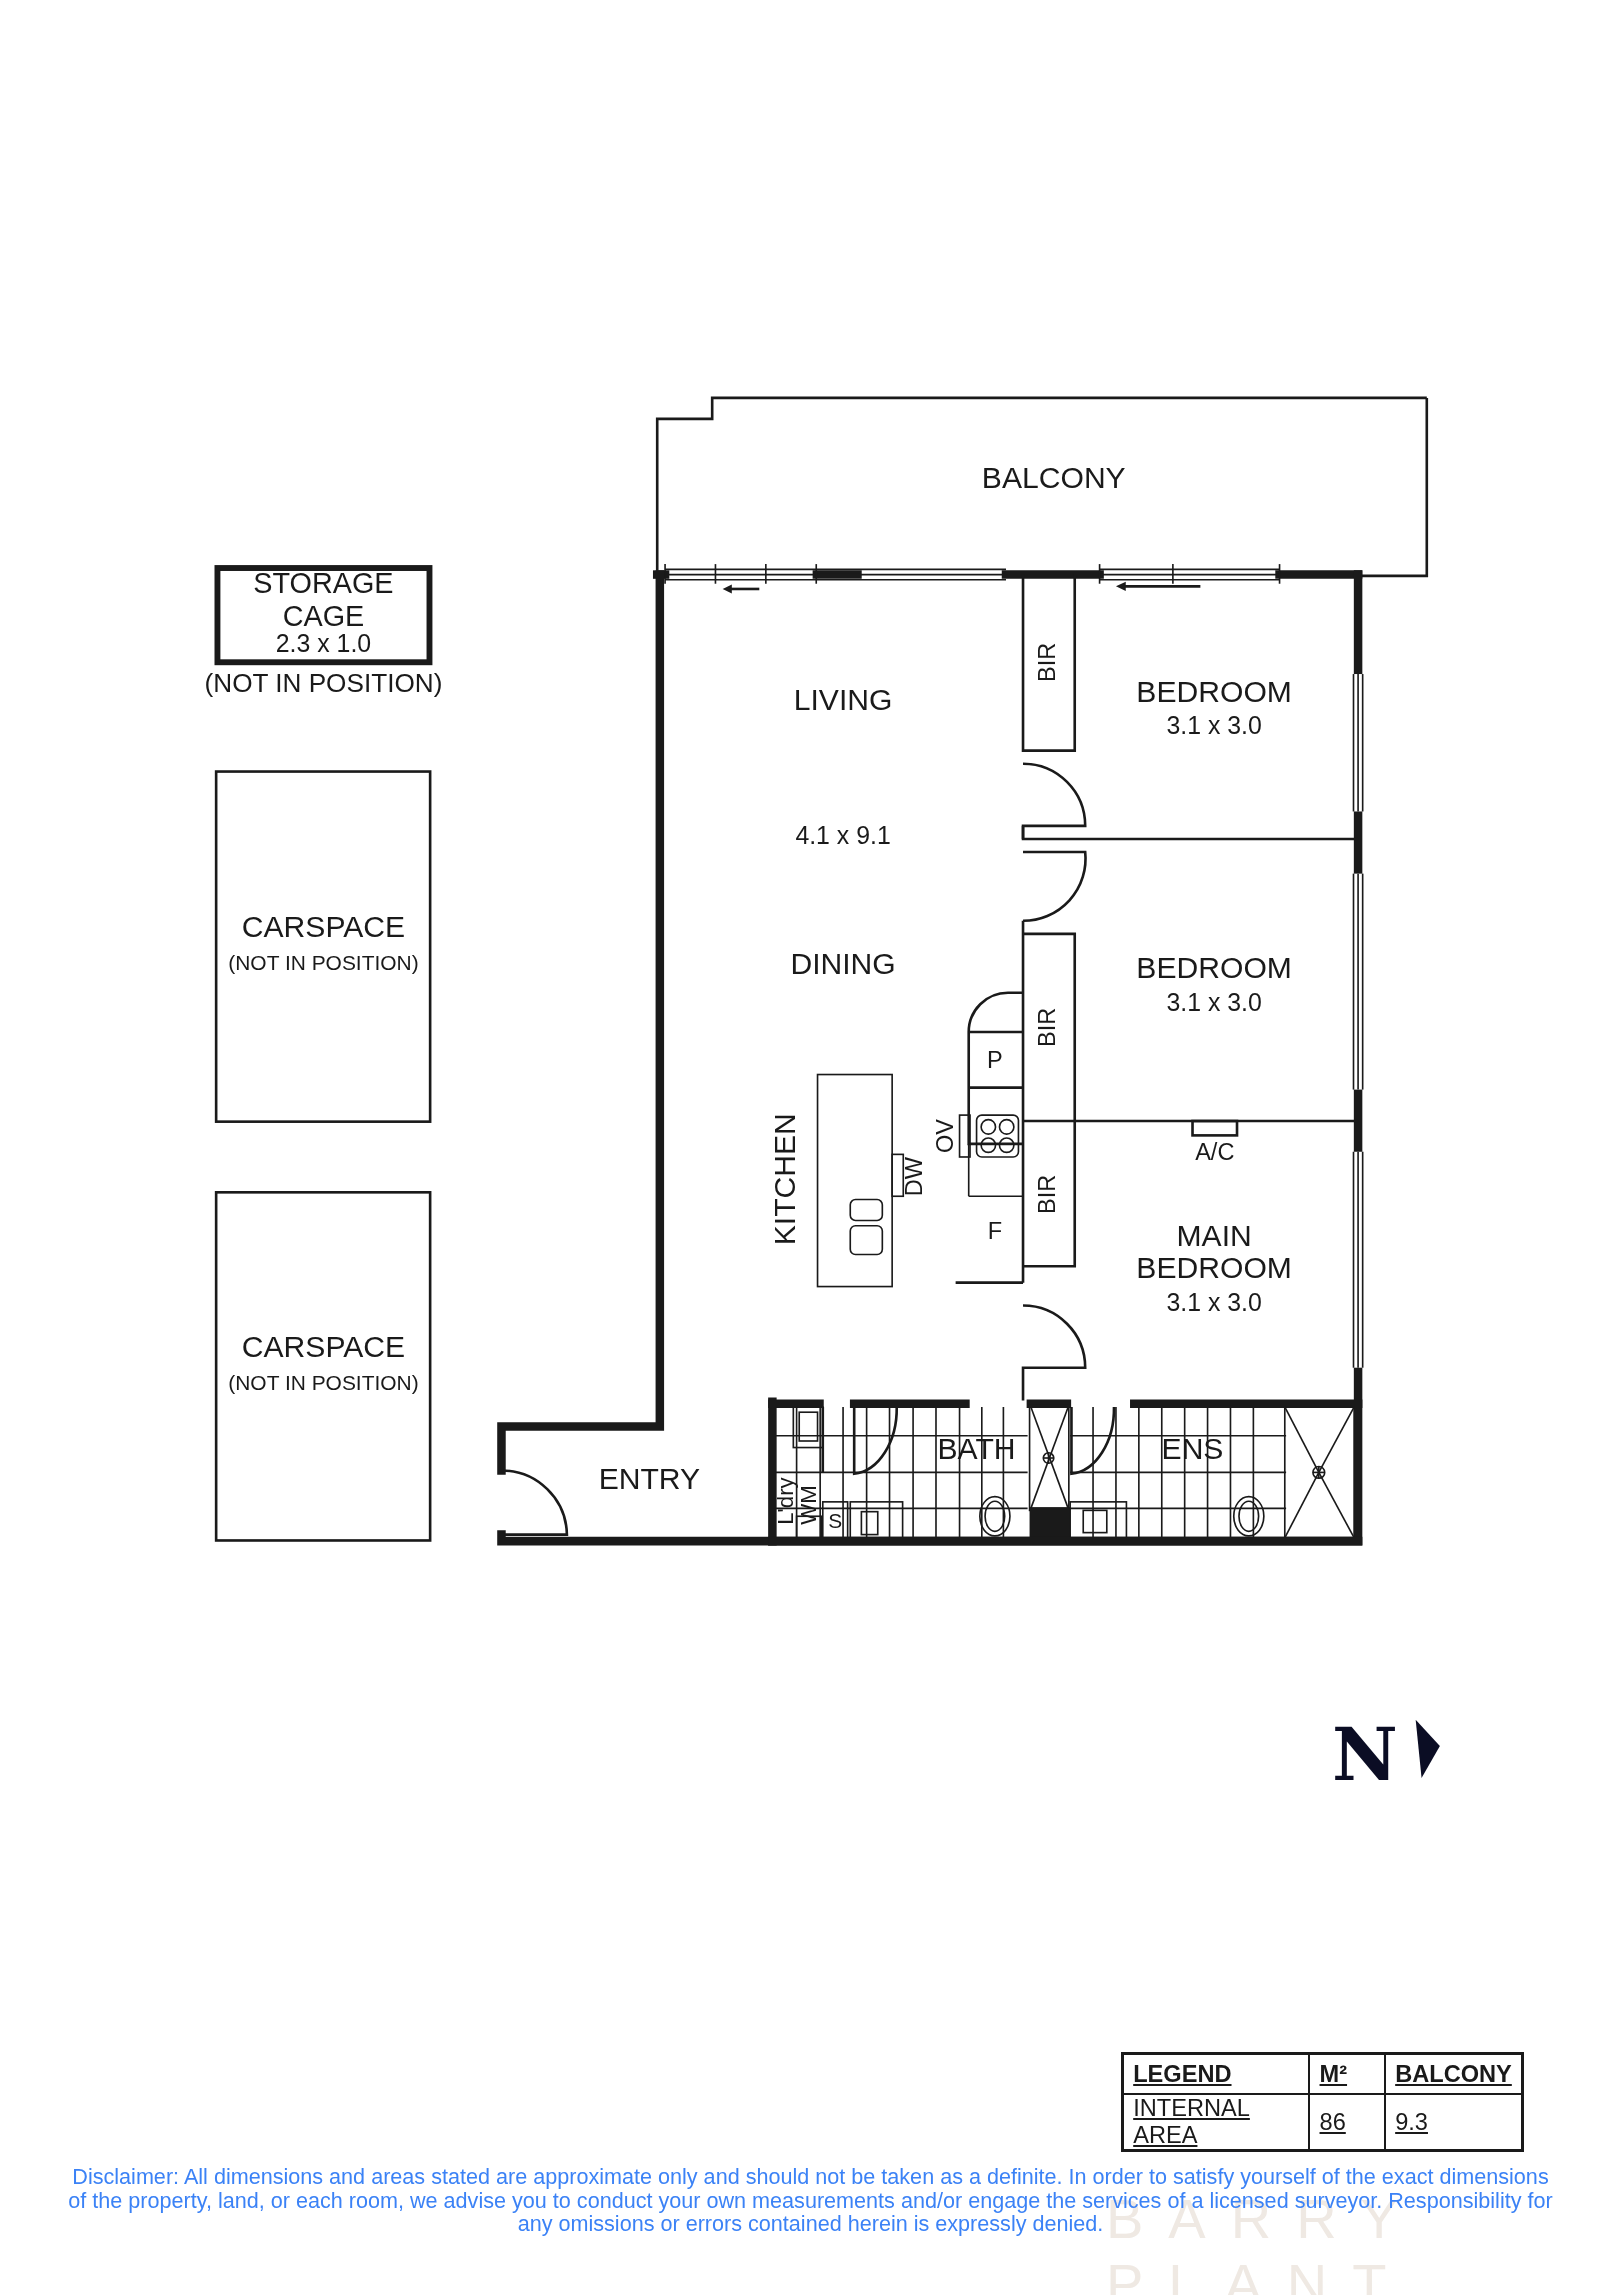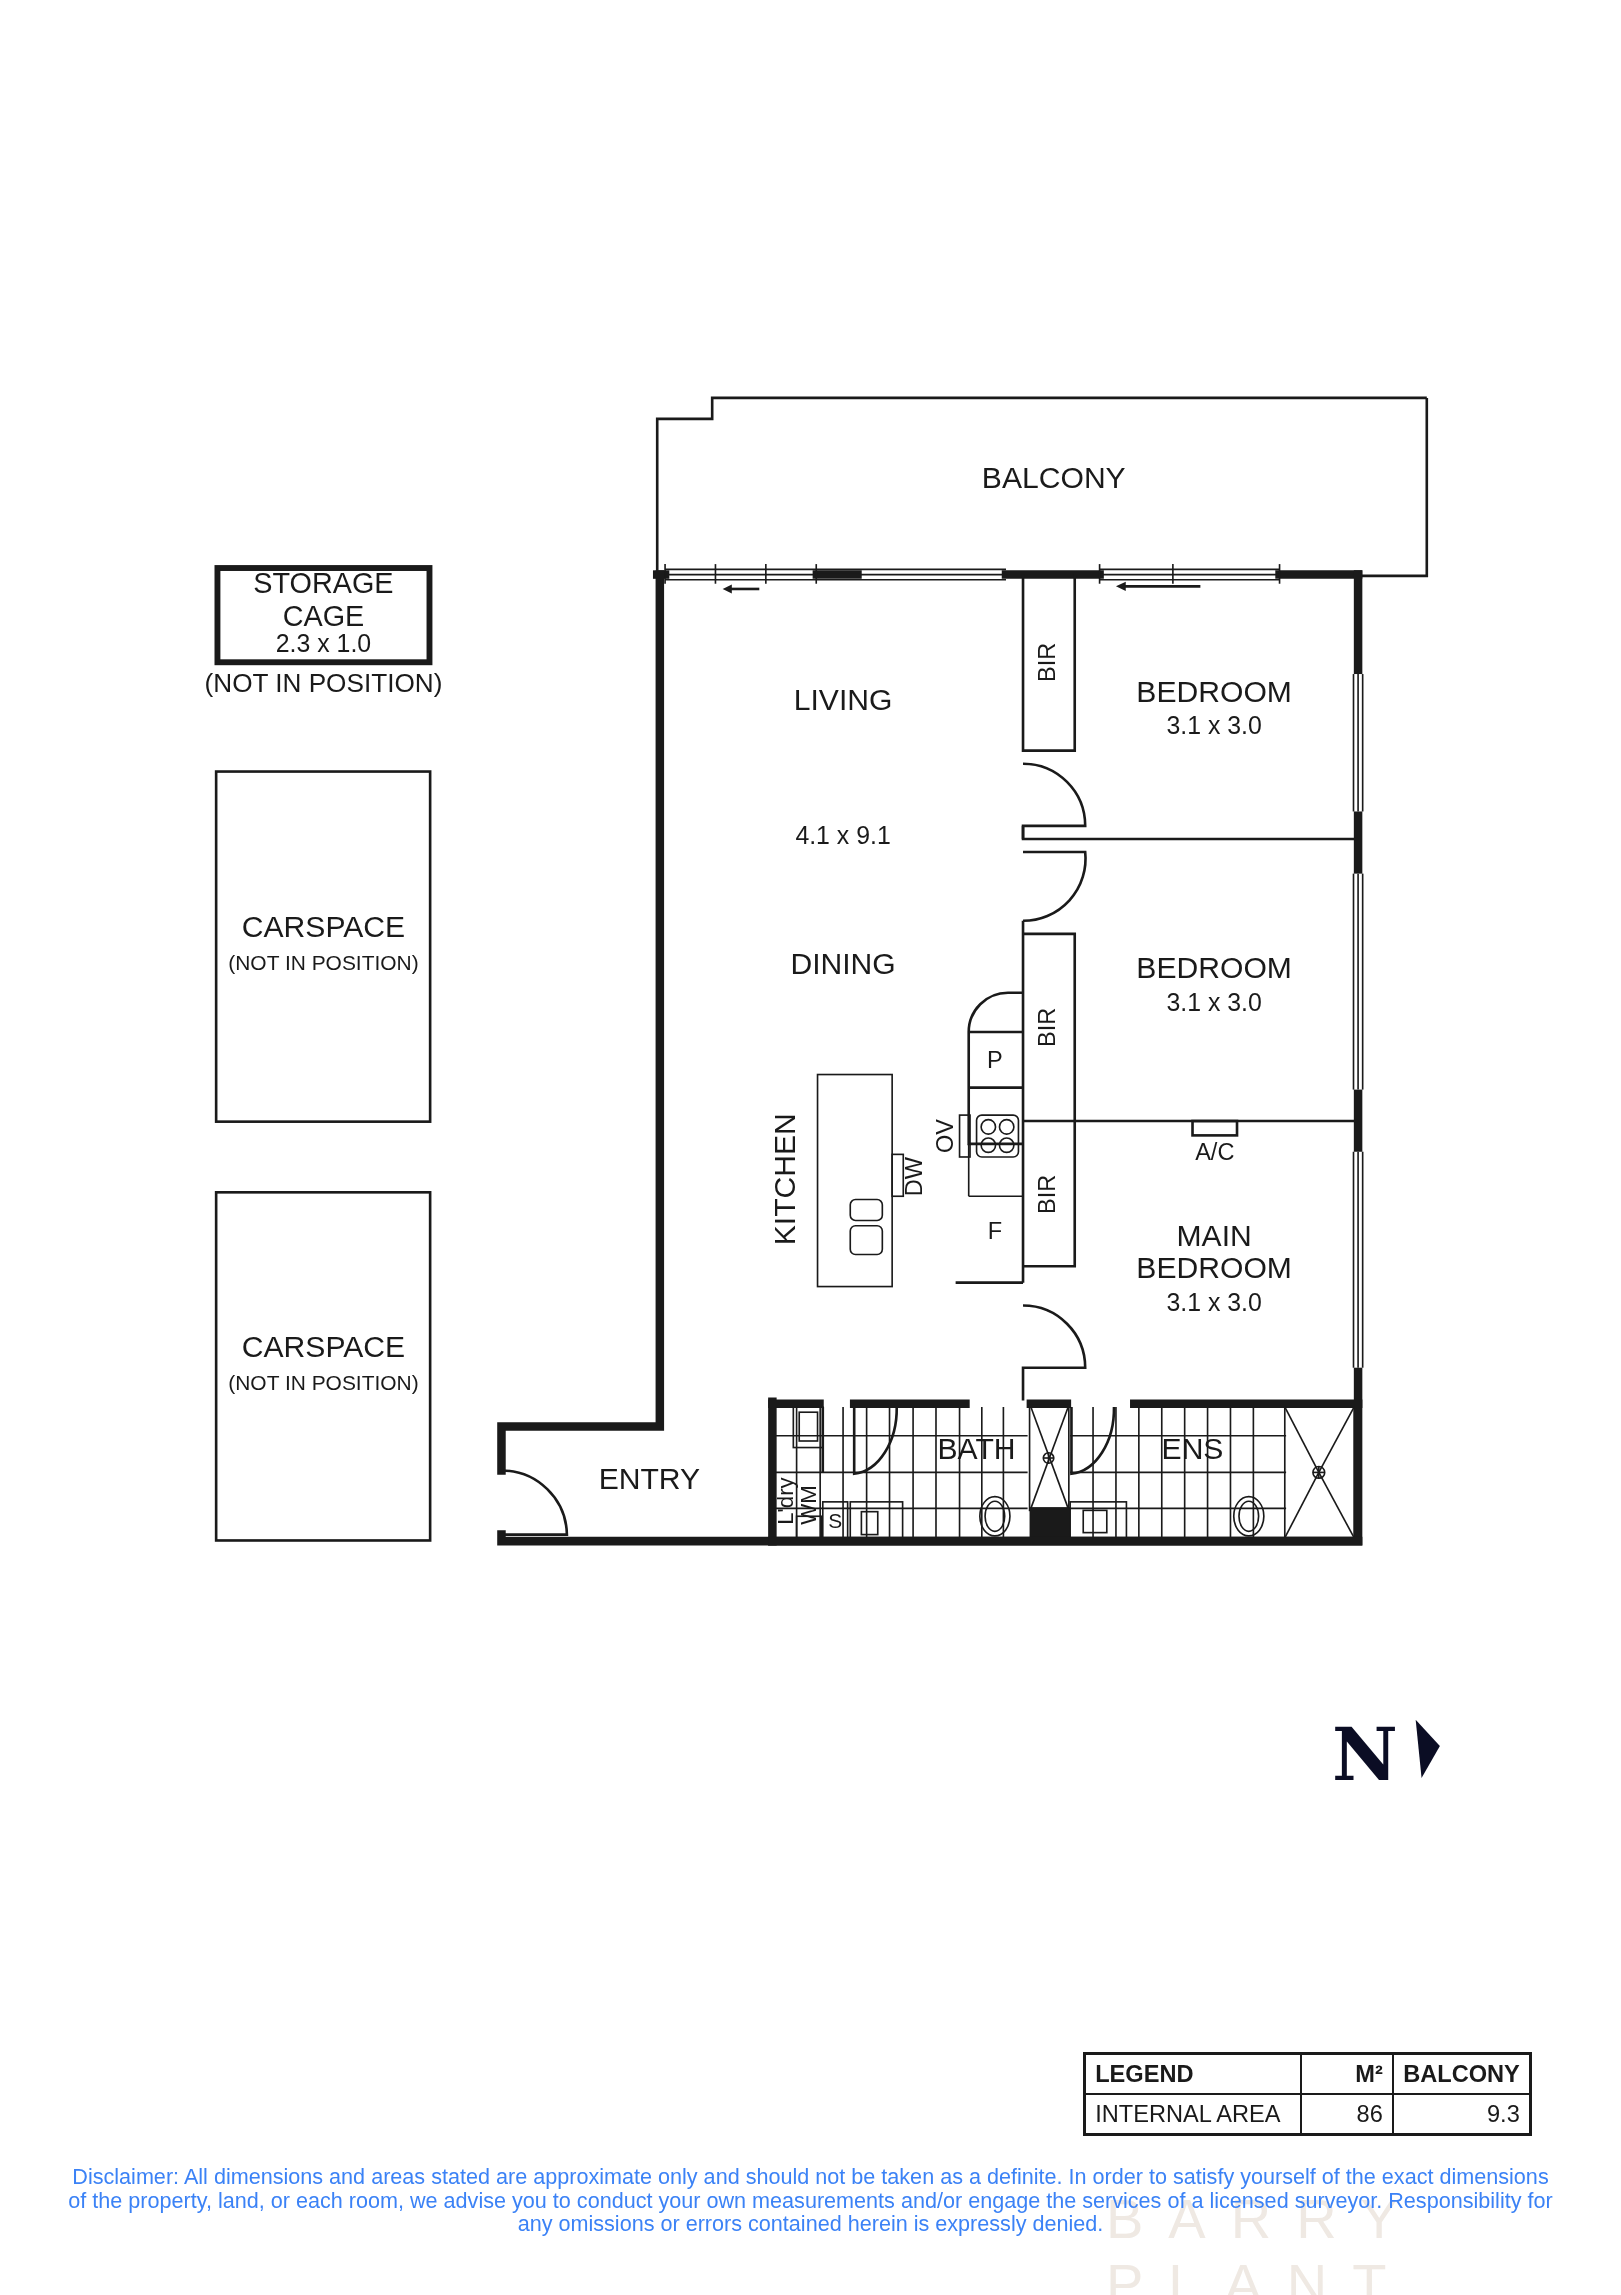--- a/index.html
+++ b/index.html
@@ -5,24 +5,24 @@
   html, body { margin: 0; padding: 0; background: #ffffff; }
   body { width: 1622px; height: 2295px; position: relative; overflow: hidden; font-family: "Liberation Sans", sans-serif; color: #1a1a1a; }
   svg.plan { position: absolute; left: 0; top: 0; width: 1622px; height: 2295px; }
   svg text { font-family: "Liberation Sans", sans-serif; fill: #1a1a1a; }
   .wall { stroke: #1a1a1a; stroke-width: 13; fill: none; stroke-linecap: square; }
   .thin { stroke: #1a1a1a; stroke-width: 4; fill: none; }
   .hair { stroke: #1a1a1a; stroke-width: 2.5; fill: none; }
   .lbl { font-size: 46px; text-anchor: middle; }
   .dim { font-size: 38px; text-anchor: middle; }
   .small { font-size: 36px; text-anchor: middle; }
-  .legend-table { position: absolute; left: 1083px; top: 2052px; width: 449px; border-collapse: collapse; border: 3.9px solid #1a1a1a; }
+  .legend-table { position: absolute; left: 1121px; top: 2052px; width: 403px; border-collapse: collapse; border: 3.9px solid #1a1a1a; text-decoration: underline; }
   .legend-table td { border: 2.6px solid #1a1a1a; height: 38px; font-size: 23.6px; padding: 0 9.2px; }
   .legend-table .hdr { font-weight: bold; }
-  .legend-table .c2, .legend-table .c3 { text-align: right; }
+  .legend-table .c2, .legend-table .c3 { text-align: left; }
   .disclaimer { position: absolute; left: 65px; top: 2165px; width: 1491px; text-align: center; font-size: 21.6px; line-height: 23.6px; color: #3b82f6; z-index: 2; }
   .watermark { position: absolute; left: 1106px; top: 2186px; font-size: 56px; letter-spacing: 25px; color: #efe9e3; z-index: 1; }
   .north { position: absolute; left: 1332px; top: 1712px; font-family: "DejaVu Serif", serif; font-weight: bold; font-size: 72px; color: #0b0d24; }
 </style>
 </head>
 <body>
 
 <svg class="plan" viewBox="0 0 2478 3507" xmlns="http://www.w3.org/2000/svg">
 
   <g>

